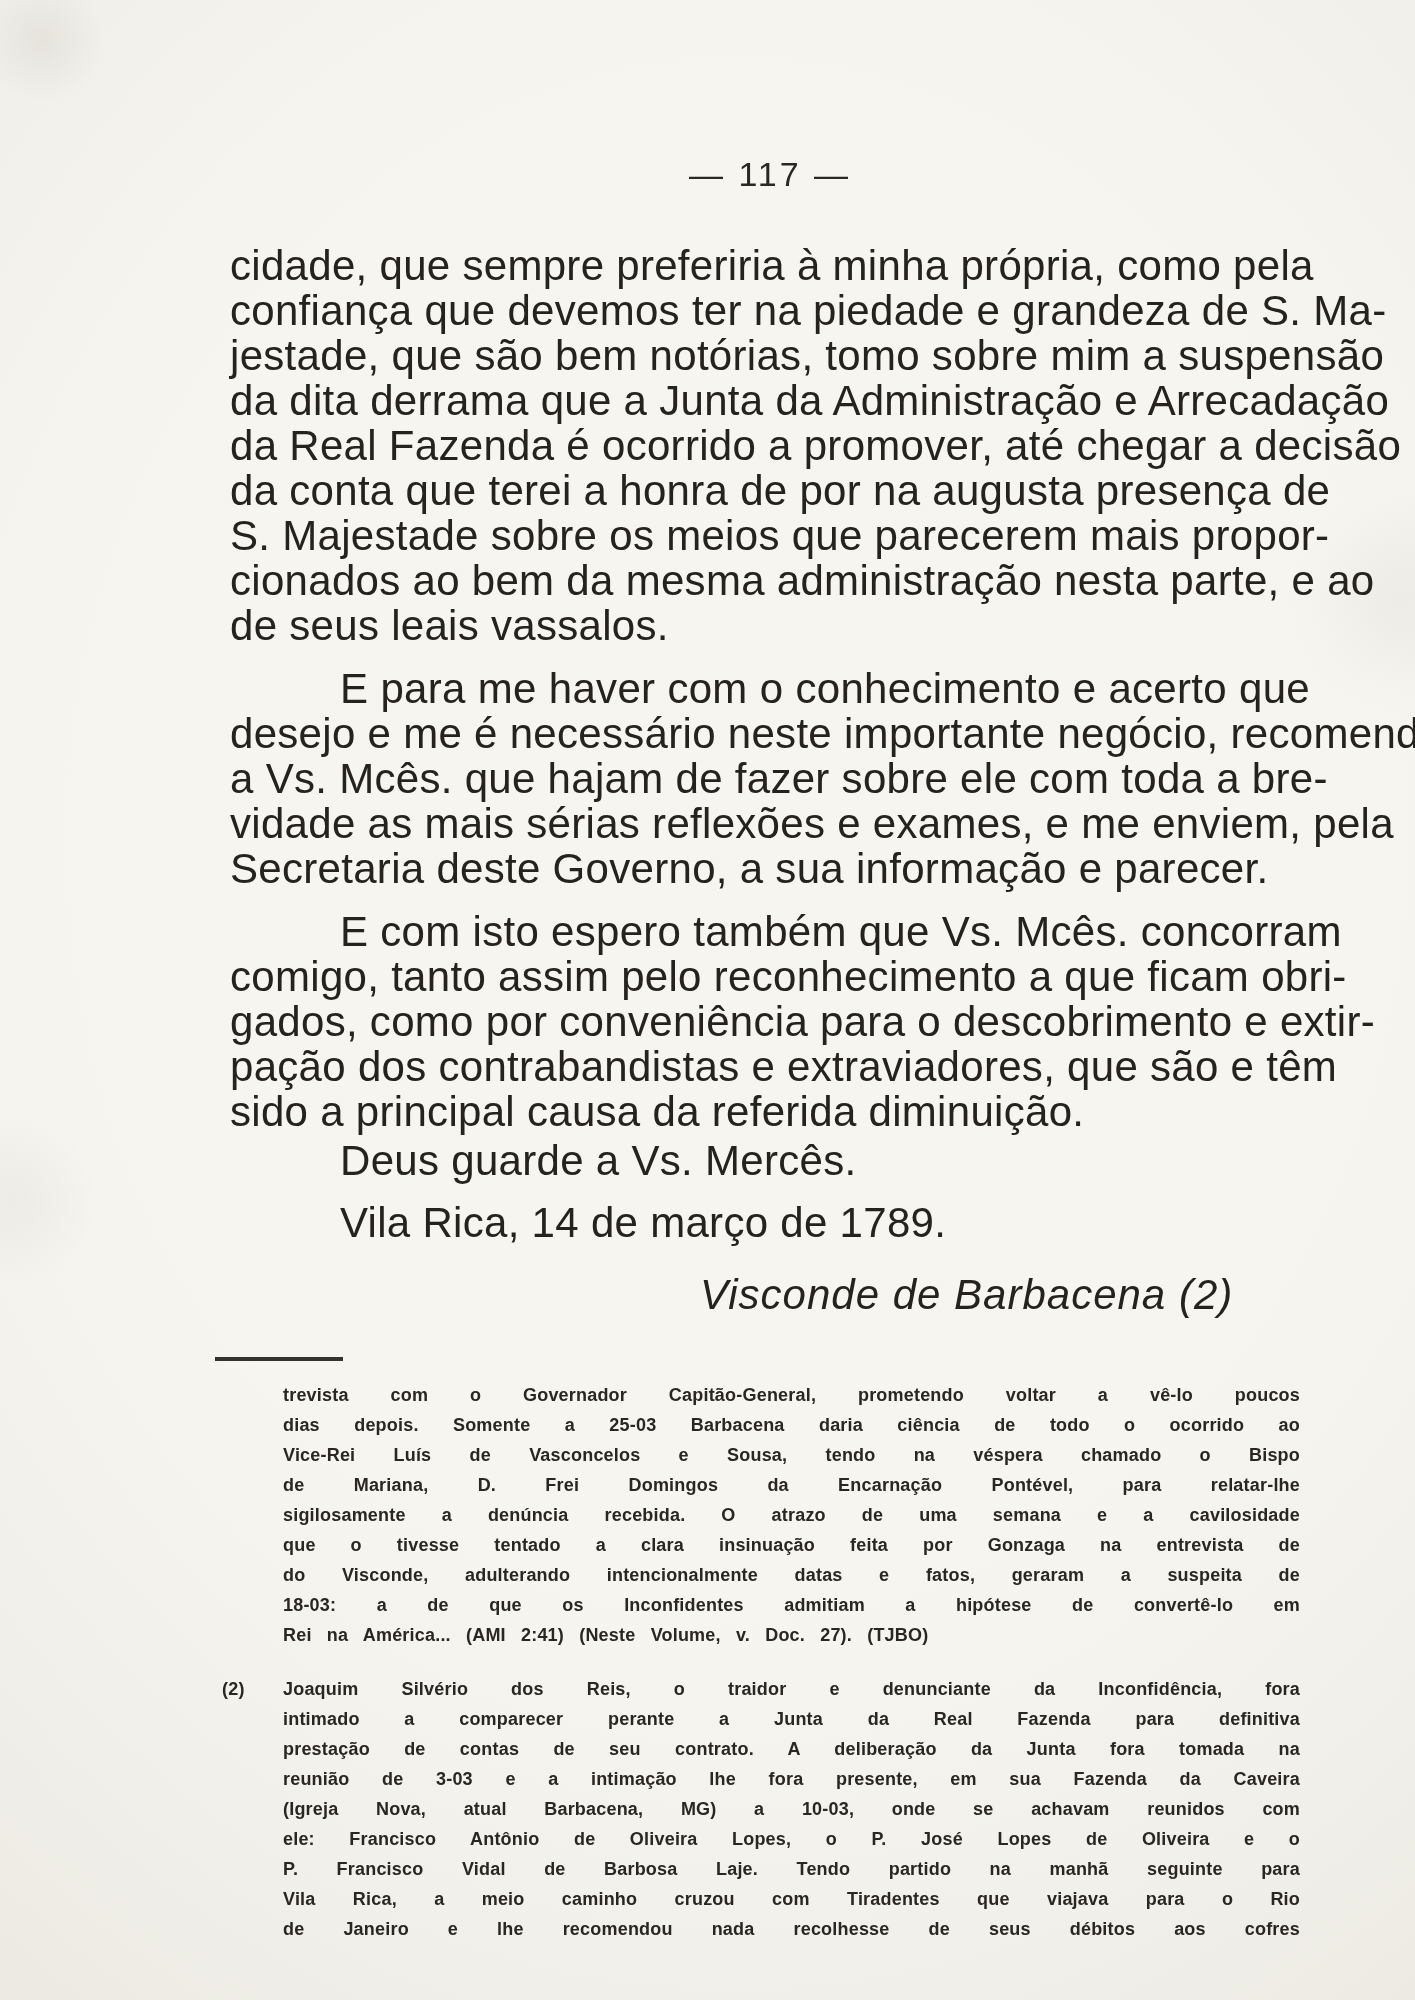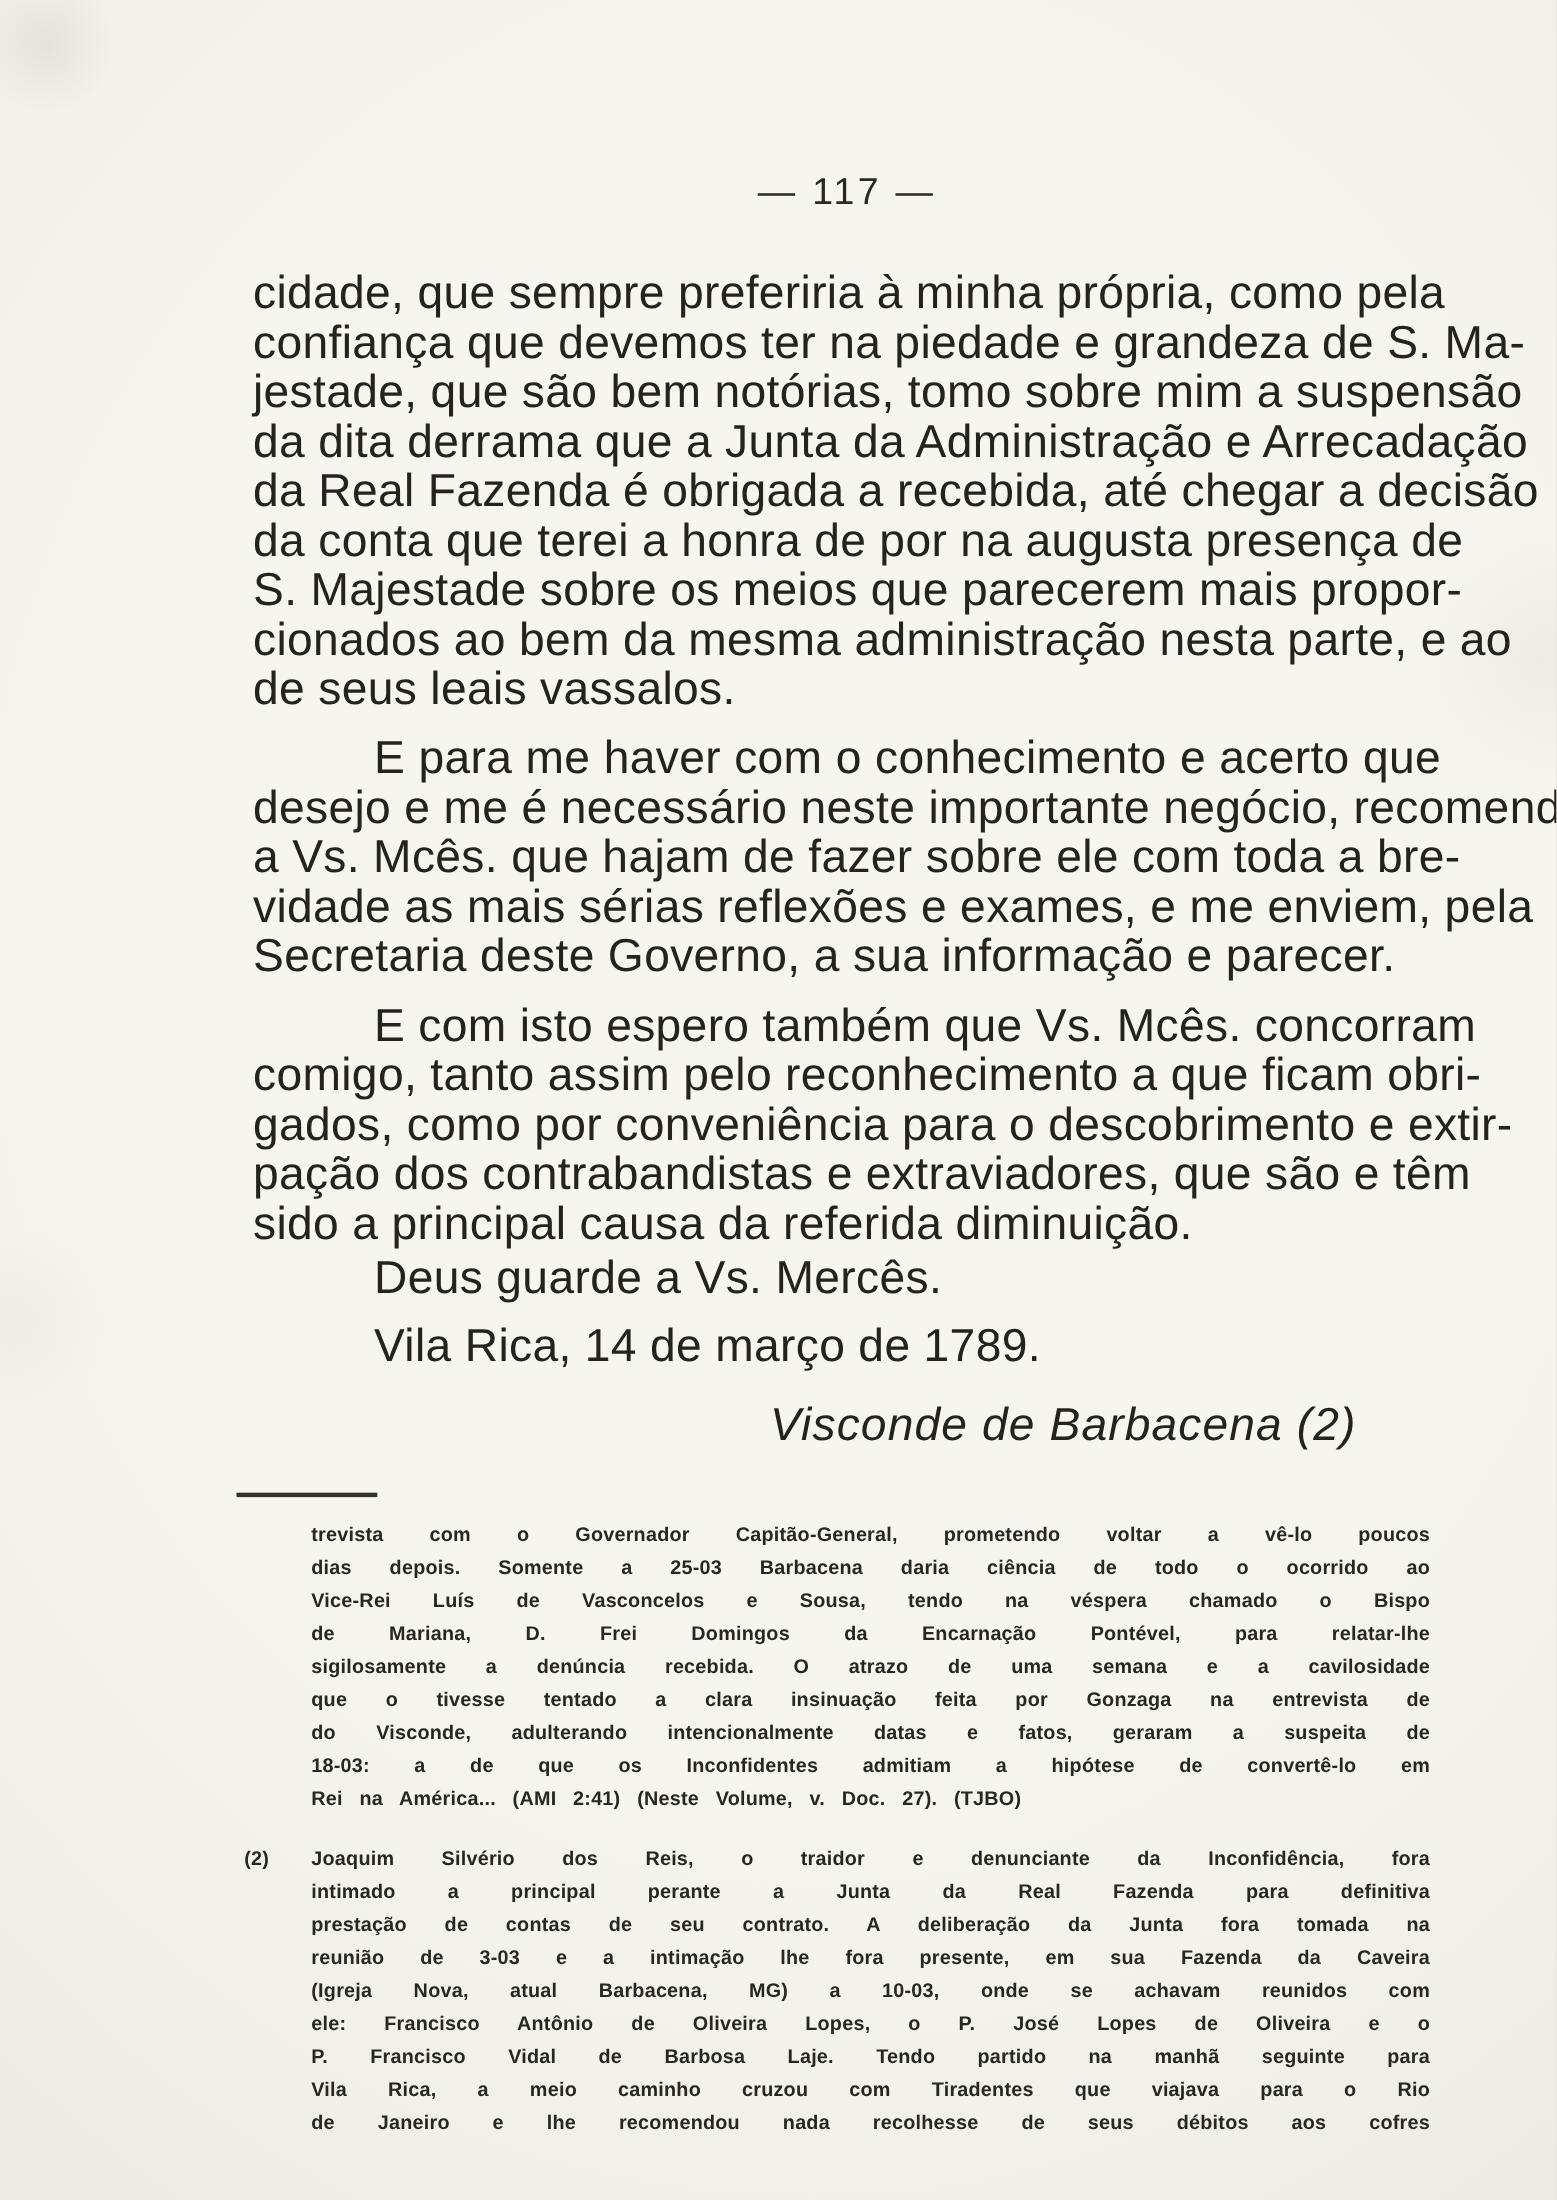--- a/index.html
+++ b/index.html
@@ -153,21 +153,21 @@
 
   <div class="page-number">— 117 —</div>
 
   <div class="letter-body">
 
     <div class="paragraph para-1">
       <div class="line">cidade, que sempre preferiria à minha própria, como pela</div>
       <div class="line">confiança que devemos ter na piedade e grandeza de S. Ma-</div>
       <div class="line">jestade, que são bem notórias, tomo sobre mim a suspensão</div>
       <div class="line">da dita derrama que a Junta da Administração e Arrecadação</div>
-      <div class="line">da Real Fazenda é obrigada a recebida, até chegar a decisão</div>
+      <div class="line">da Real Fazenda é ocorrido a promover, até chegar a decisão</div>
       <div class="line">da conta que terei a honra de por na augusta presença de</div>
       <div class="line">S. Majestade sobre os meios que parecerem mais propor-</div>
       <div class="line">cionados ao bem da mesma administração nesta parte, e ao</div>
       <div class="line last">de seus leais vassalos.</div>
     </div>
 
     <div class="paragraph para-2">
       <div class="line indent">E para me haver com o conhecimento e acerto que</div>
       <div class="line">desejo e me é necessário neste importante negócio, recomendo</div>
       <div class="line">a Vs. Mcês. que hajam de fazer sobre ele com toda a bre-</div>
@@ -204,21 +204,21 @@
     <div class="fline">18-03: a de que os Inconfidentes admitiam a hipótese de convertê-lo em</div>
     <div class="fline last gapped">Rei na América... (AMI 2:41) (Neste Volume, v. Doc. 27). (TJBO)</div>
   </div>
 
   <div class="footnote footnote-2">
     <div class="first-row">
       <span class="fn-marker">(2)</span>
       <span class="fn-first-text">Joaquim Silvério dos Reis, o traidor e denunciante da Inconfidência, fora</span>
     </div>
     <div class="fn-rest">
-      <div class="fline">intimado a principal perante a Junta da Real Fazenda para definitiva</div>
+      <div class="fline">intimado a comparecer perante a Junta da Real Fazenda para definitiva</div>
       <div class="fline">prestação de contas de seu contrato. A deliberação da Junta fora tomada na</div>
       <div class="fline">reunião de 3-03 e a intimação lhe fora presente, em sua Fazenda da Caveira</div>
       <div class="fline">(Igreja Nova, atual Barbacena, MG) a 10-03, onde se achavam reunidos com</div>
       <div class="fline">ele: Francisco Antônio de Oliveira Lopes, o P. José Lopes de Oliveira e o</div>
       <div class="fline">P. Francisco Vidal de Barbosa Laje. Tendo partido na manhã seguinte para</div>
       <div class="fline">Vila Rica, a meio caminho cruzou com Tiradentes que viajava para o Rio</div>
       <div class="fline">de Janeiro e lhe recomendou nada recolhesse de seus débitos aos cofres</div>
     </div>
   </div>
 

